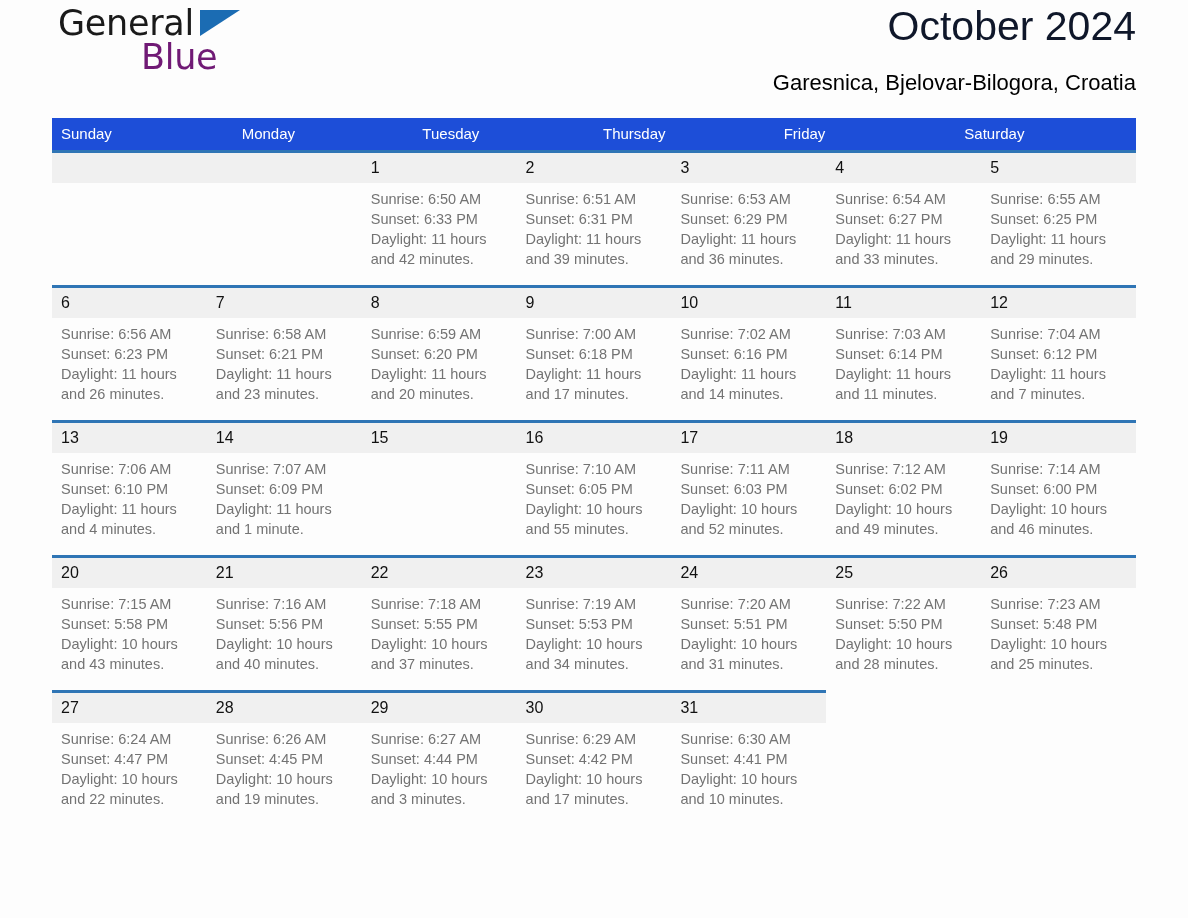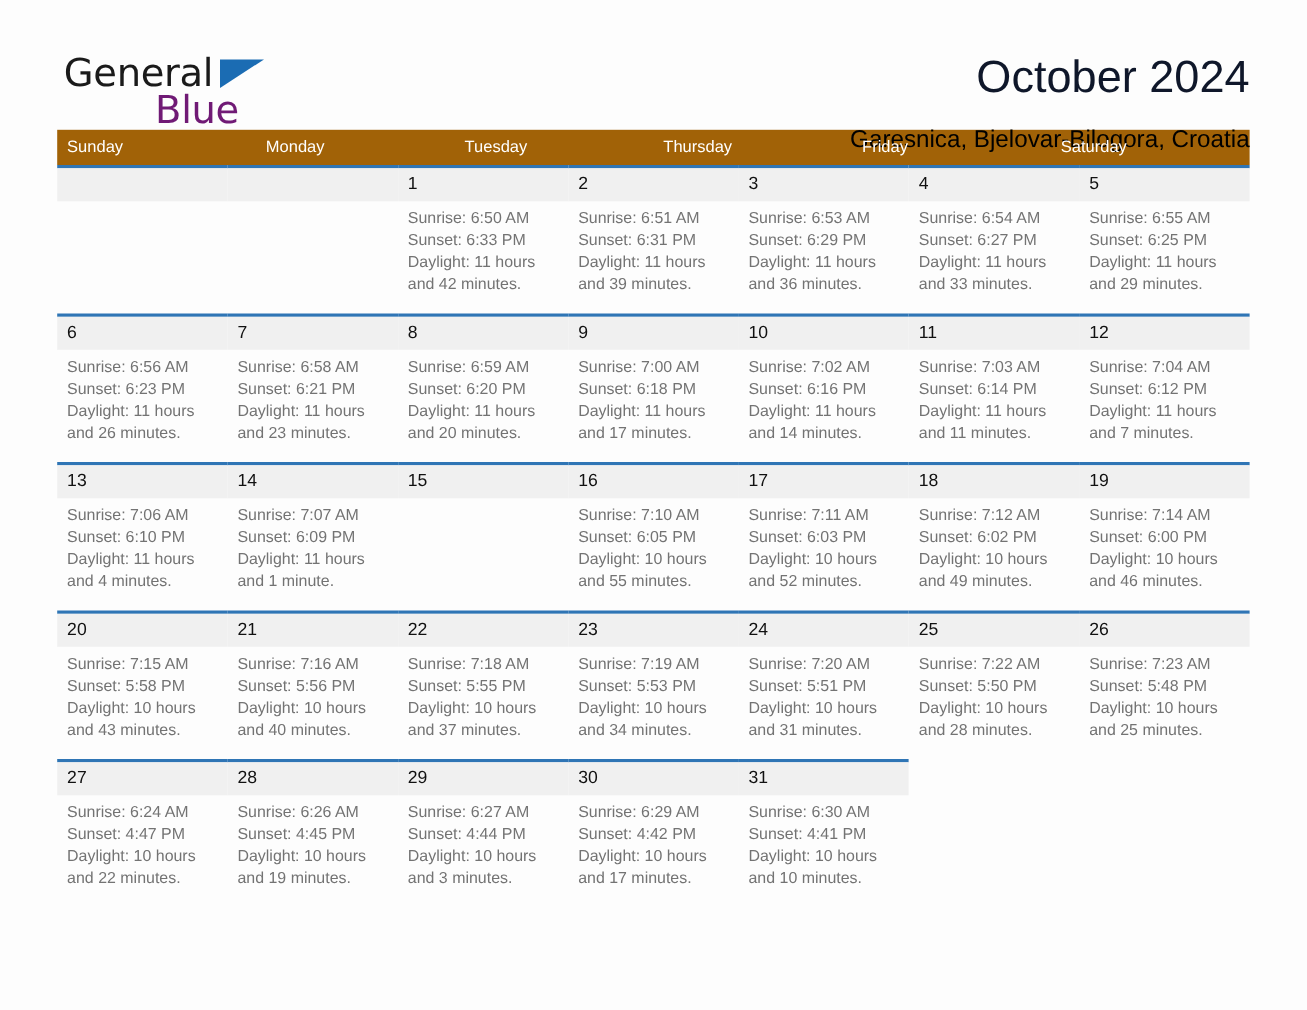--- a/index.html
+++ b/index.html
@@ -21,21 +21,20 @@
     height: 918px;
     box-sizing: border-box;
     padding: 0 52px;
   }
 
   
   .header {
     display: flex;
     align-items: flex-start;
     justify-content: space-between;
-    padding-top: 44px;
     height: 96px;
     box-sizing: border-box;
   }
 
   .logo {
     position: relative;
     width: 260px;
     height: 80px;
     user-select: none;
   }
@@ -91,21 +90,21 @@
   }
 
   
   .calendar {
     margin-top: 22px;
     width: 1084px;
   }
 
   .weekday-row {
     display: flex;
-    background: #a16207;
+    background: #1d4ed8;
   }
   .weekday-cell {
     flex: 1 1 0;
     box-sizing: border-box;
     padding: 6px 9px 7px 9px;
     color: #ffffff;
     font-size: 15px;
     line-height: 19px;
   }
 

